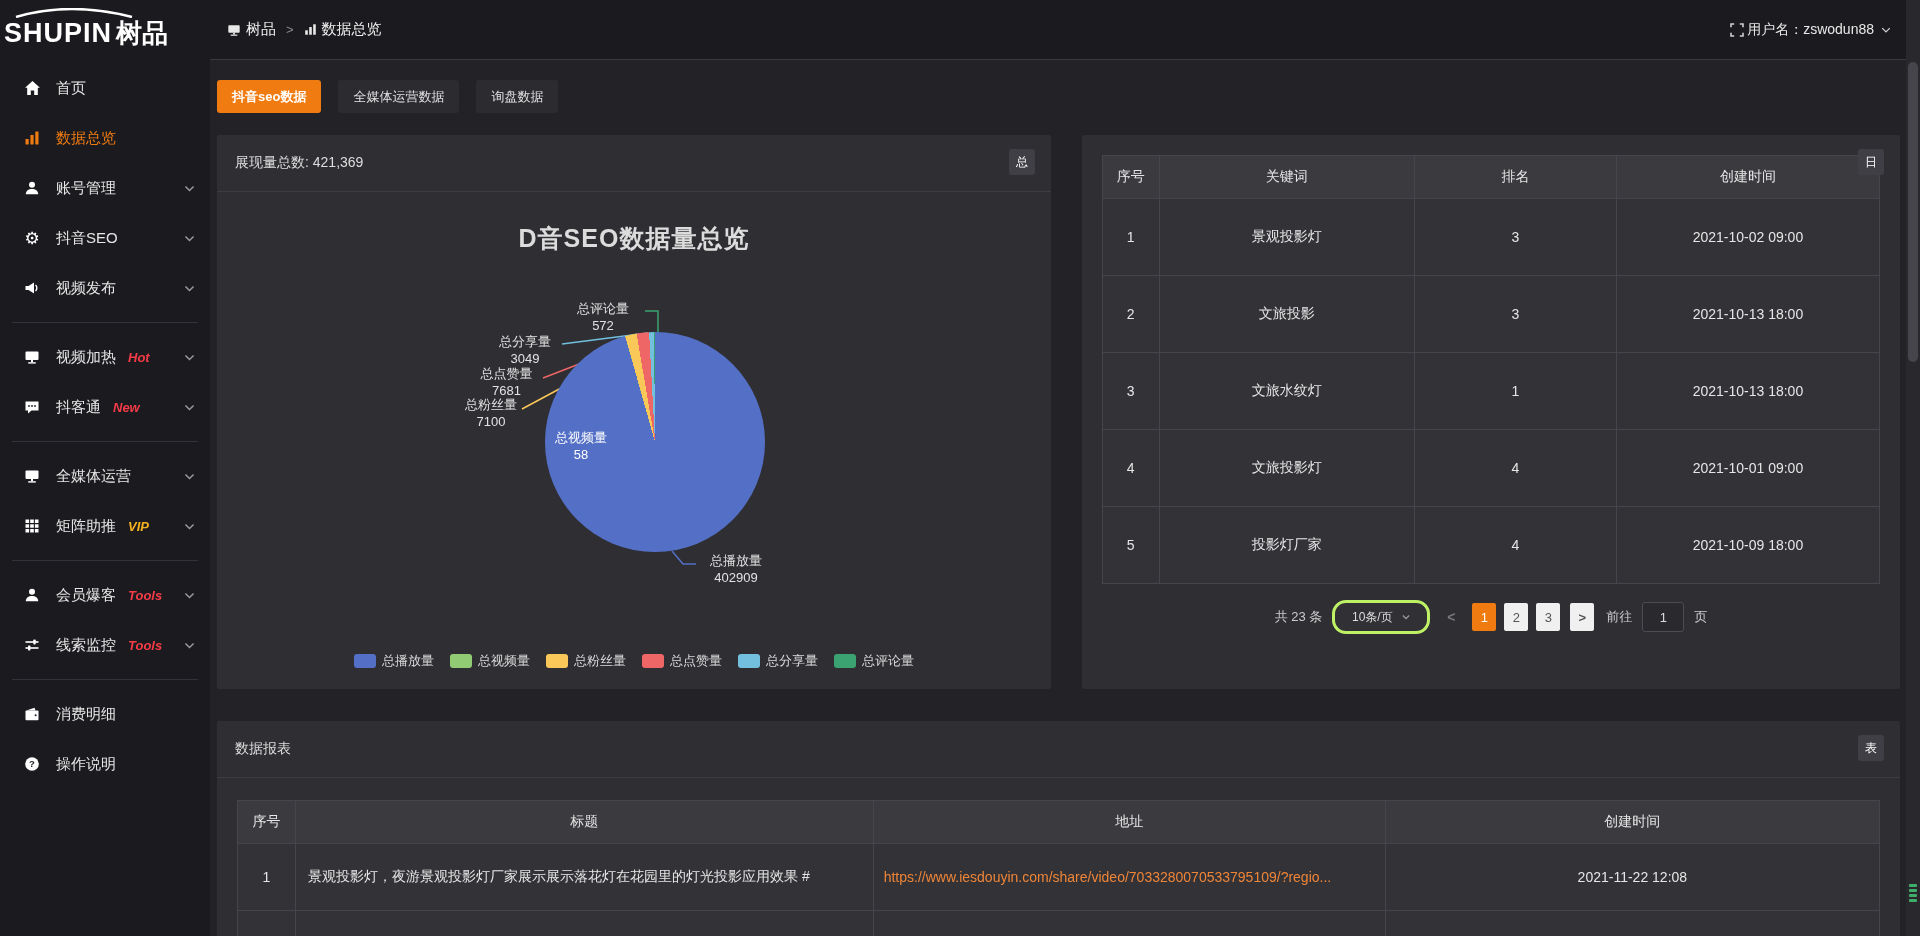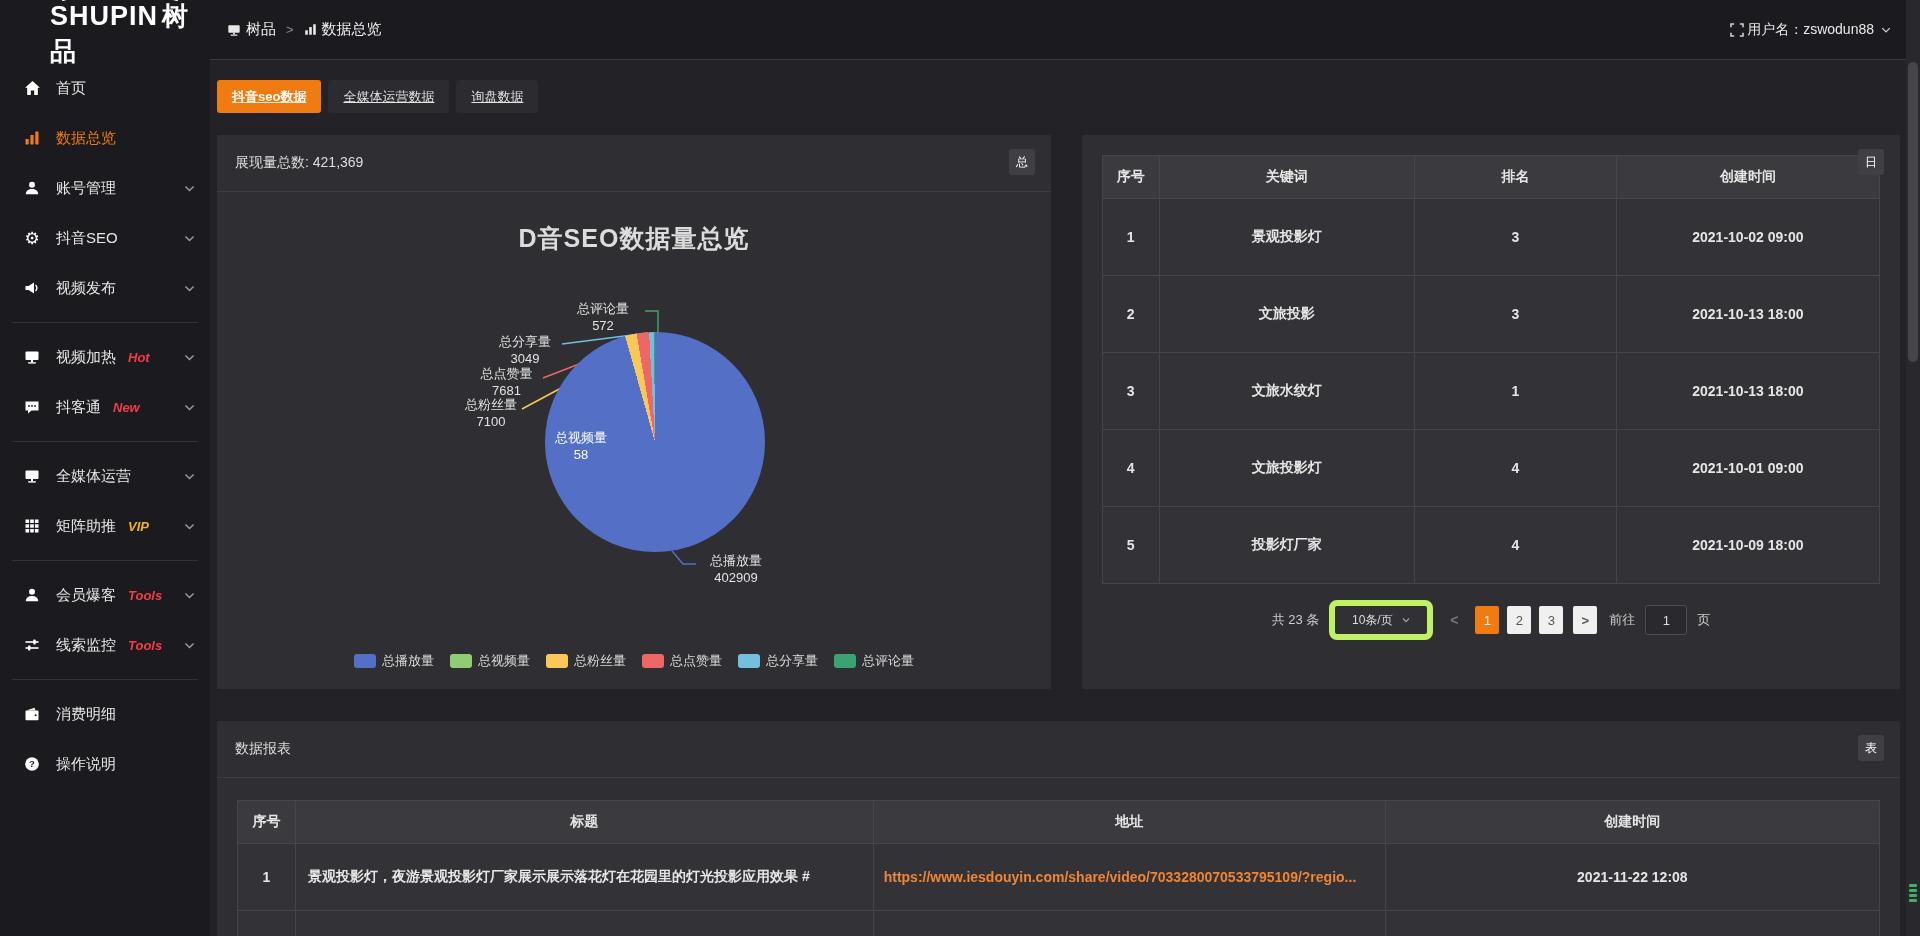--- a/index.html
+++ b/index.html
@@ -1,21 +1,21 @@
 <!DOCTYPE html>
 <html><head>
 <meta charset="utf-8">
 <style>
   html,body{margin:0;padding:0;background:#18181c;}
   .page{position:relative;width:1920px;height:936px;overflow:hidden;background:#232327;
         font-family:"Liberation Sans",sans-serif;color:#e4e4e4;}
 
   
   .sidebar{position:absolute;left:0;top:0;bottom:0;width:210px;background:#1b1b1f;z-index:3;}
-  .logo{height:59px;display:flex;align-items:center;padding-left:22px;margin-left:28px;}
+  .logo{height:59px;display:flex;align-items:center;padding-left:4px;}
   .logo-inner{position:relative;padding-top:8px;}
   .logo-arc{position:absolute;left:6px;top:0;}
   .logo-en{font-size:27px;font-weight:bold;color:#fff;letter-spacing:1px;}
   .logo-cn{font-size:26px;font-weight:bold;color:#fff;margin-left:4px;}
   .nav{padding-top:4px;}
   .nav-item{height:50px;display:flex;align-items:center;padding:0 14px 0 22px;cursor:pointer;
             font-size:15px;color:#e6e6e6;}
   .nav-item .icn{width:20px;height:20px;margin-right:14px;display:flex;align-items:center;
                  justify-content:center;color:#fff;font-size:16px;}
   .nav-item.active{color:#f07b10;}
@@ -28,21 +28,21 @@
   .topbar{position:absolute;left:210px;right:0;top:0;height:59px;background:#1b1b1f;
           border-bottom:1px solid #39393f;display:flex;align-items:center;z-index:2;}
   .crumb{display:flex;align-items:center;margin-left:17px;font-size:15px;color:#efefef;}
   .crumb .cicn{display:flex;margin-right:5px;color:#e8e8e8;}
   .crumb-sep{color:#8b8b8b;margin:0 10px;font-size:13px;}
   .user-zone{margin-left:auto;display:flex;align-items:center;margin-right:28px;gap:2px;}
   .user-name{font-size:14px;color:#e8e8e8;display:flex;align-items:center;gap:6px;}
 
   
   .content{position:absolute;left:210px;top:60px;right:0;bottom:0;padding:0 20px 0 7px;}
-  .tabs{display:flex;gap:7px;margin-top:20px;text-decoration:underline;}
+  .tabs{display:flex;gap:17px;margin-top:20px;}
   .tab{height:33px;padding:0 15px;border-radius:3px;background:#2b2b30;color:#e0e0e0;
        font-size:13px;display:flex;align-items:center;cursor:pointer;}
   .tab.active{background:#f07b10;color:#fff;font-weight:bold;}
 
   .panel{background:#2e2e33;border-radius:2px;position:relative;}
   .panel-head{height:56px;display:flex;align-items:center;padding:0 18px;
               border-bottom:1px solid #3c3c42;font-size:14px;color:#dedede;}
   .corner-btn{position:absolute;right:16px;top:14px;width:26px;height:26px;background:#3f3f45;
               color:#fff;font-size:12px;border:none;border-radius:3px;cursor:pointer;
               display:flex;align-items:center;justify-content:center;font-family:inherit;}
@@ -61,30 +61,30 @@
   .pl.inside{color:#fff;z-index:2;}
   .legend{position:absolute;bottom:20px;width:100%;display:flex;justify-content:center;
           gap:16px;align-items:center;}
   .legend-item{display:flex;align-items:center;gap:6px;cursor:pointer;}
   .legend-swatch{width:22px;height:14px;border-radius:3px;}
   .legend-label{font-size:13px;color:#dcdcdc;}
 
   
   table{border-collapse:collapse;width:100%;table-layout:fixed;}
   th,td{border:1px solid #45454b;font-size:14px;color:#e6e6e6;text-align:center;
-        font-weight:bold;overflow:hidden;white-space:nowrap;}
+        font-weight:normal;overflow:hidden;white-space:nowrap;}
   thead th{height:40px;background:#3a3a3f;}
   .rank-table-wrap{padding:20px 20px 0 20px;}
   .rank-table td{height:74px;background:#323237;}
   .rank-table th:nth-child(1){width:7%;}  .rank-table th:nth-child(2){width:33%;}
   .rank-table th:nth-child(3){width:26%;} .rank-table th:nth-child(4){width:34%;}
 
   .pagination{display:flex;align-items:center;justify-content:center;gap:10px;margin-top:16px;
               font-size:13px;color:#cccccc;}
-  .psel{width:92px;height:28px;background:#303035;border:6px solid #bef264;border-radius:8px;
+  .psel{width:92px;height:28px;background:#303035;border:3px solid #bef264;border-radius:14px;
         display:flex;align-items:center;justify-content:center;gap:8px;font-size:12px;
         color:#ddd;cursor:pointer;}
   .parrow{width:22px;height:28px;display:flex;align-items:center;justify-content:center;
           color:#77777c;font-weight:bold;font-size:14px;cursor:pointer;}
   .pbtn{min-width:24px;height:28px;border:none;border-radius:2px;background:#f0f0f0;
         color:#555;font-size:13px;cursor:pointer;font-family:inherit;padding:0 5px;}
   .pbtn.active{background:#f07b10;color:#fff;}
   .pbtn.nav{font-weight:bold;}
   .goto-input{width:36px;height:26px;background:#2a2a2e;border:1px solid #4c4c52;
               border-radius:3px;color:#ddd;text-align:center;font-size:13px;font-family:inherit;}

